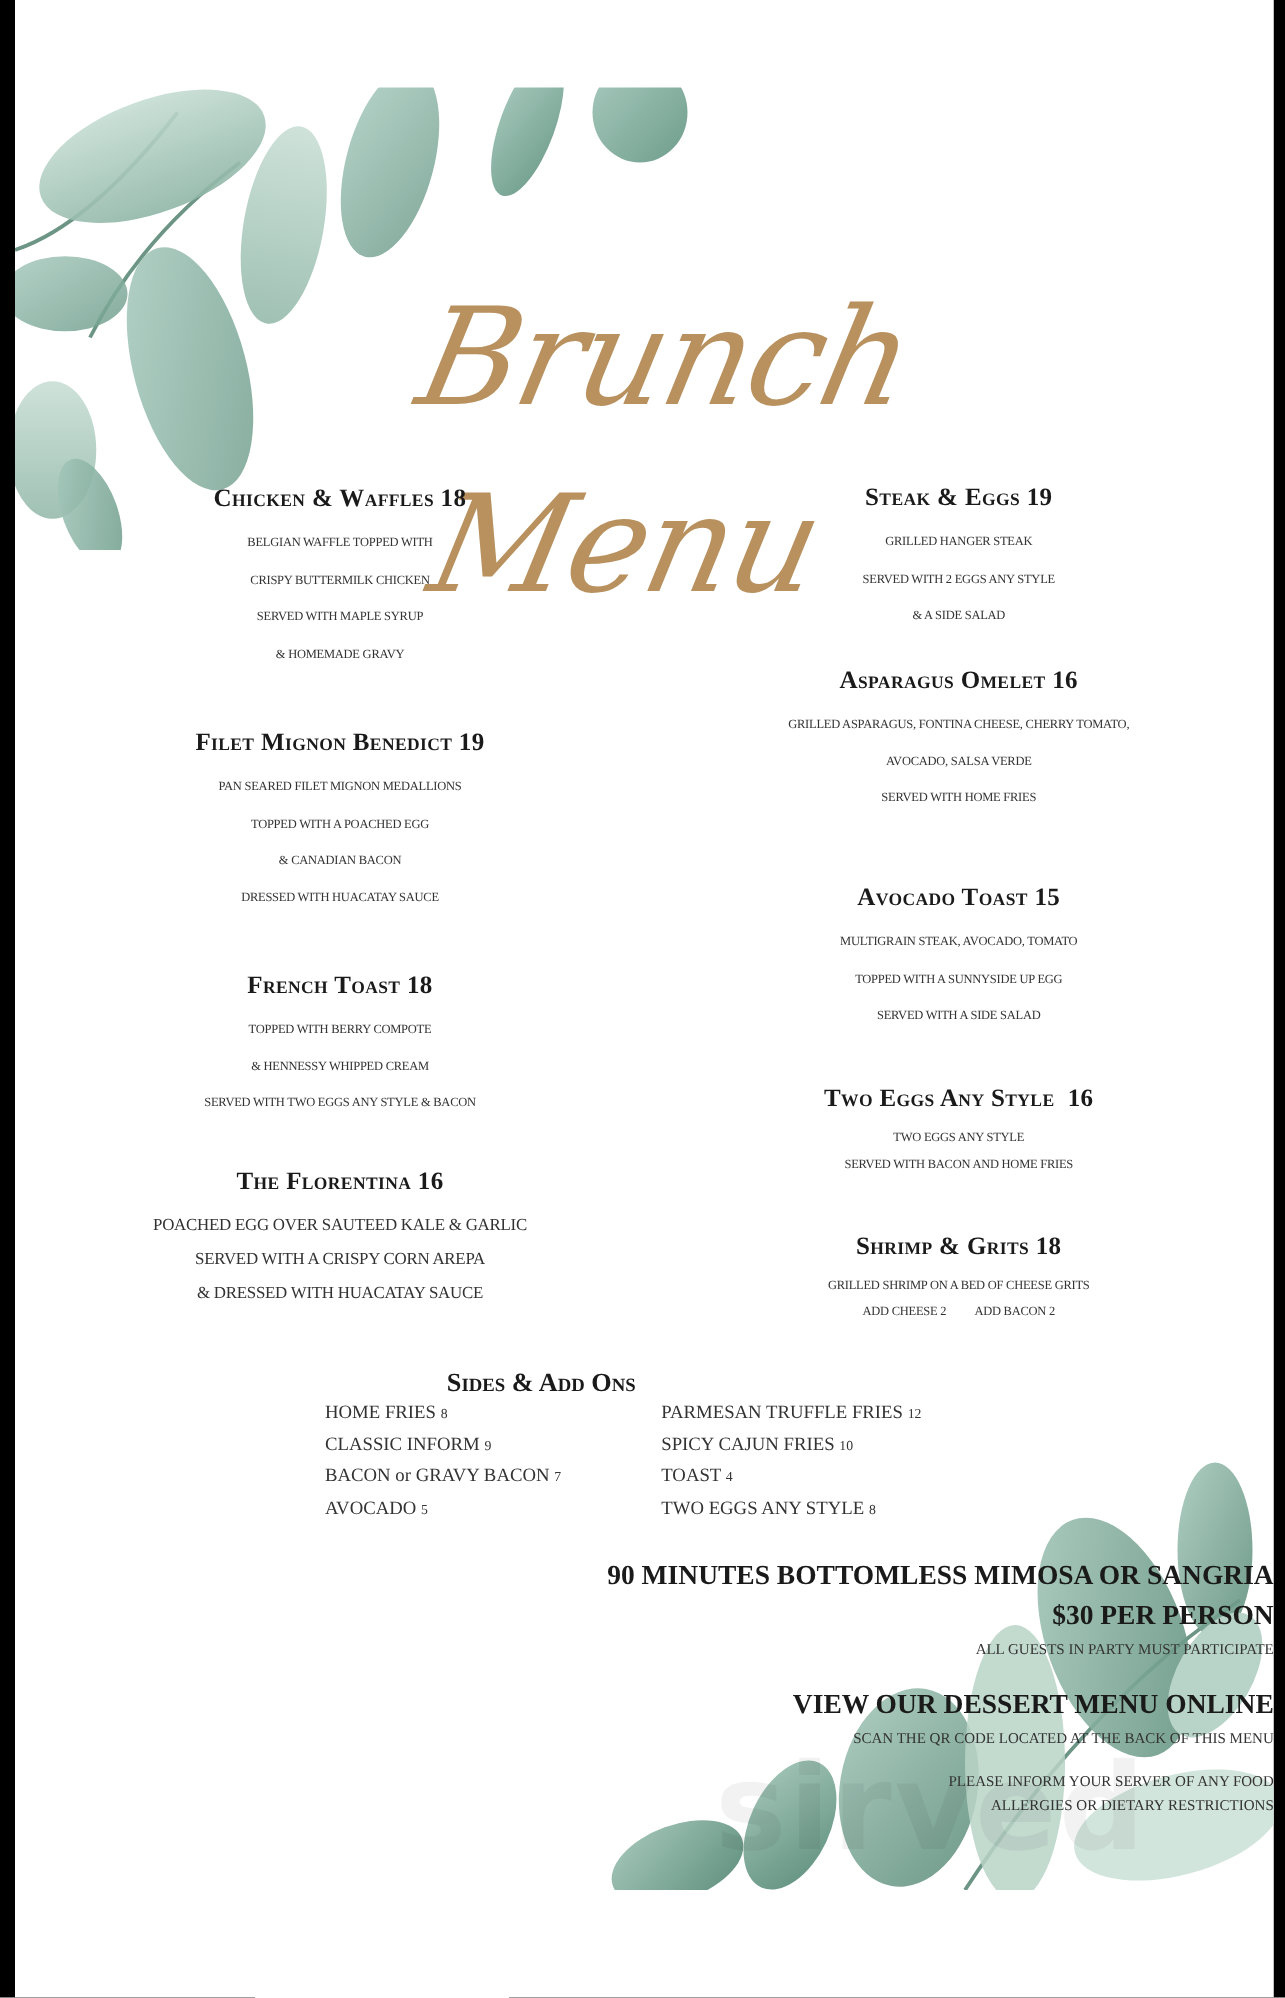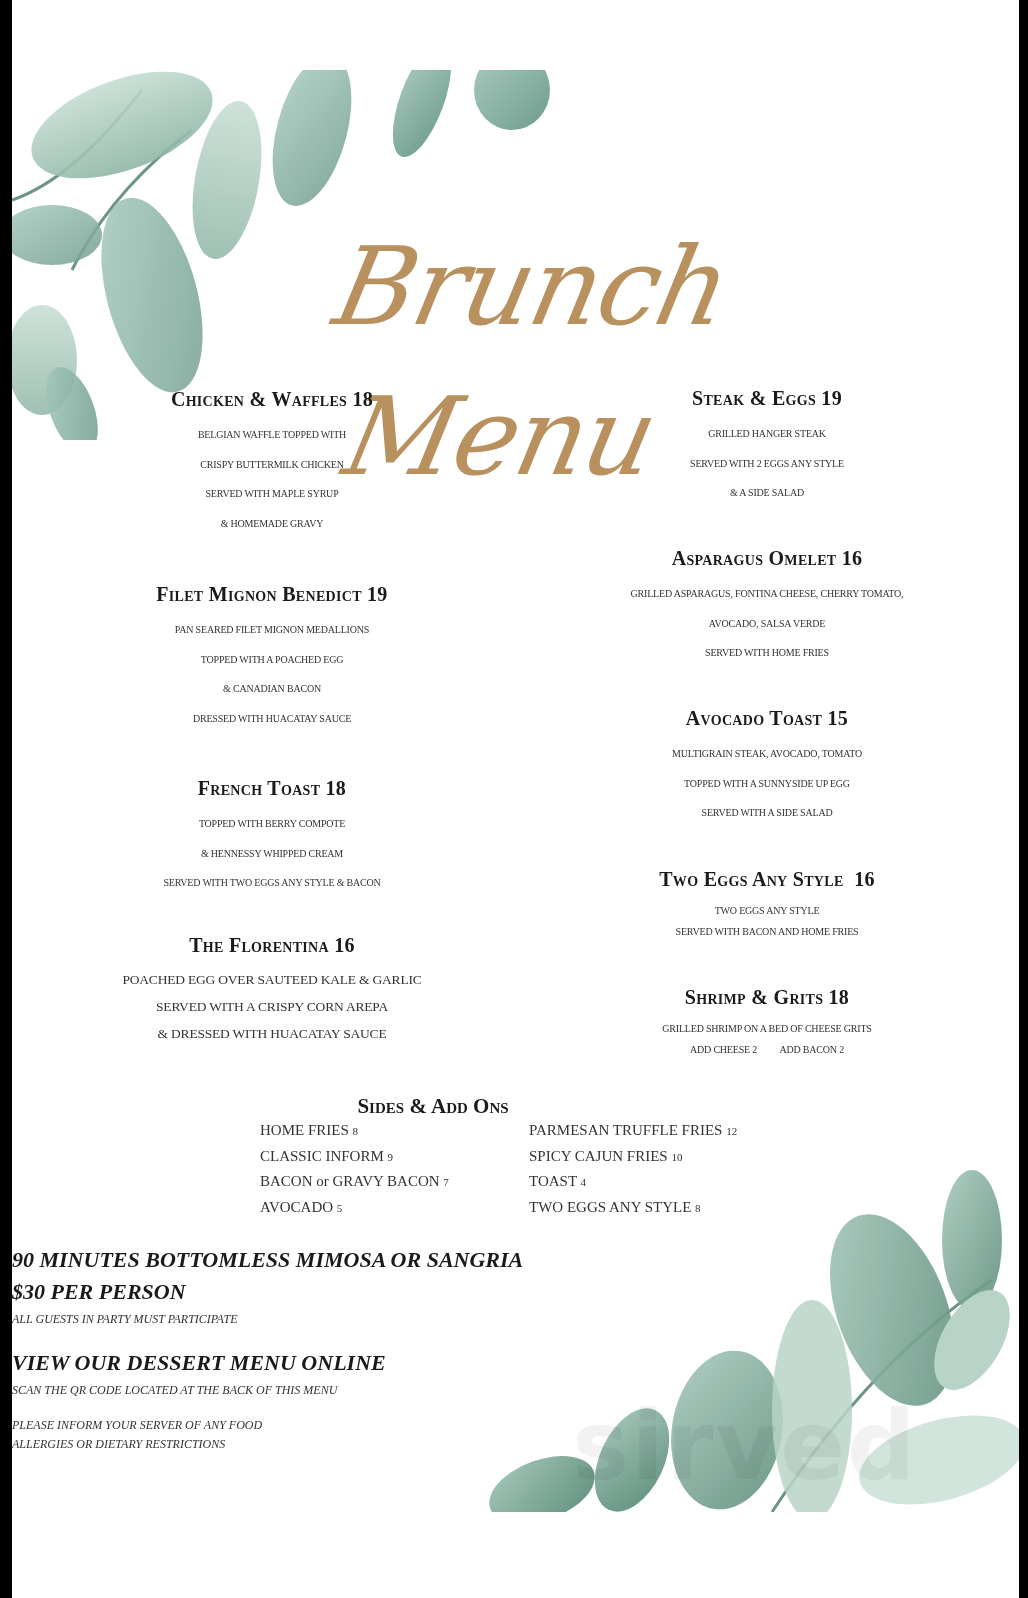--- a/index.html
+++ b/index.html
@@ -30,21 +30,21 @@
     color: #1a1a1a; margin-bottom: 8px; line-height: 26px;
   }
   .item-desc { font-size: 10px; color: #333; line-height: 29.5px; letter-spacing: -0.2px; }
   .item-desc.tight { line-height: 21px; }
   .sides-title {
     position: absolute; left: 0; width: 842px; top: 1094px; text-align: center;
     font-weight: bold; font-variant: small-caps; font-size: 21px; color: #1a1a1a;
   }
   .sides-col { position: absolute; top: 1118px; font-size: 15px; color: #333; line-height: 24.5px; }
   .sides-col small { font-size: 11px; }
-  .promo { position: absolute; left: 0; width: 1007px; text-align: left; font-style: italic; font-weight: bold; color: #1a1a1a; }
+  .promo { position: absolute; left: 0; width: 1007px; text-align: right; font-weight: bold; color: #1a1a1a; }
   .promo.big { font-size: 22px; }
   .promo.small { font-size: 12px; font-weight: normal; color: #333; }
   .watermark {
     position: absolute; left: 560px; top: 1390px; font-family: "DejaVu Sans", sans-serif;
     font-weight: bold; font-size: 96px; color: rgba(0,0,0,0.05); letter-spacing: 2px;
   }
 </style>
 </head>
 <body>
 
@@ -135,21 +135,21 @@
 
   <div class="col col-right">
     <div class="item" style="top:385px">
       <div class="item-name">Steak &amp; Eggs 19</div>
       <div class="item-desc">
         <div>GRILLED HANGER STEAK</div>
           <div>SERVED WITH 2 EGGS ANY STYLE</div>
         <div>&amp; A SIDE SALAD</div>
       </div>
     </div>
-    <div class="item" style="top:545px">
+    <div class="item" style="top:531px">
       <div class="item-name">Asparagus Omelet 16</div>
       <div class="item-desc">
         <div>GRILLED ASPARAGUS, FONTINA CHEESE, CHERRY TOMATO,</div>
           <div>AVOCADO, SALSA VERDE</div>
         <div>SERVED WITH HOME FRIES</div>
       </div>
     </div>
     <div class="item" style="top:705px">
       <div class="item-name">Avocado Toast 15</div>
       <div class="item-desc">

